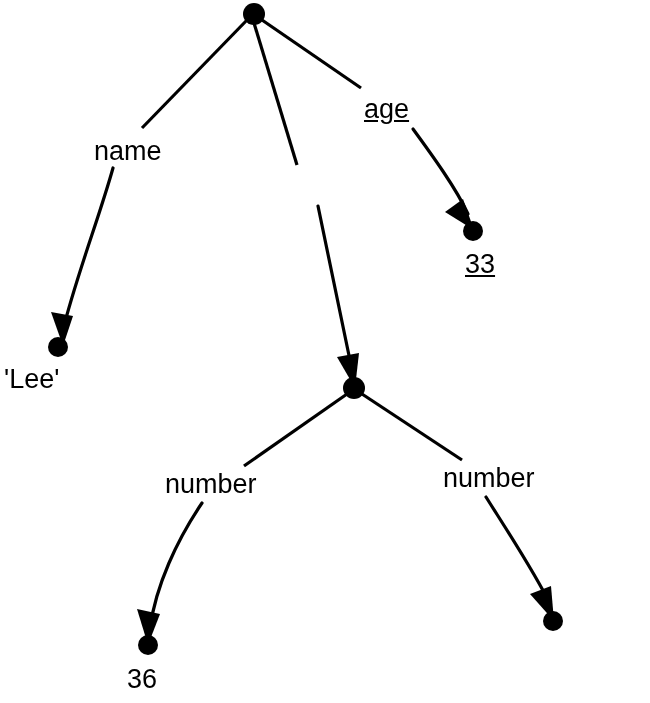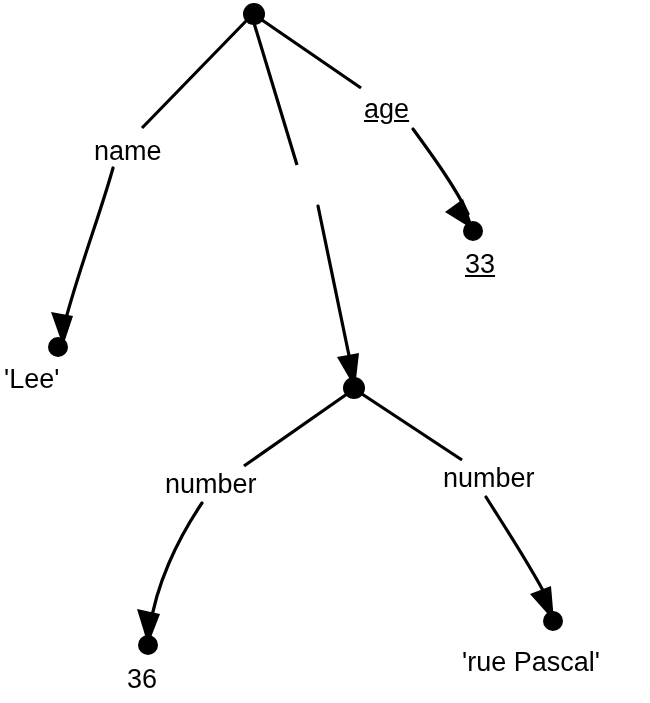--- a/index.html
+++ b/index.html
@@ -105,15 +105,14 @@
   <div class="diagram-label edge-label" style="left:165px; top:471px;">number</div>
 
   <div class="diagram-label edge-label" style="left:443px; top:465px;">number</div>
 
   <div class="diagram-label value-label" style="left:4px; top:366px;">'Lee'</div>
 
   <div class="diagram-label value-label" style="left:465px; top:251px;text-decoration:underline;">33</div>
 
   <div class="diagram-label value-label" style="left:127px; top:666px;">36</div>
 
-  <div class="diagram-label value-label" style="left:462px; top:649px;">'rue Pascal'</div>
 
 </div>
 
 </body></html>

